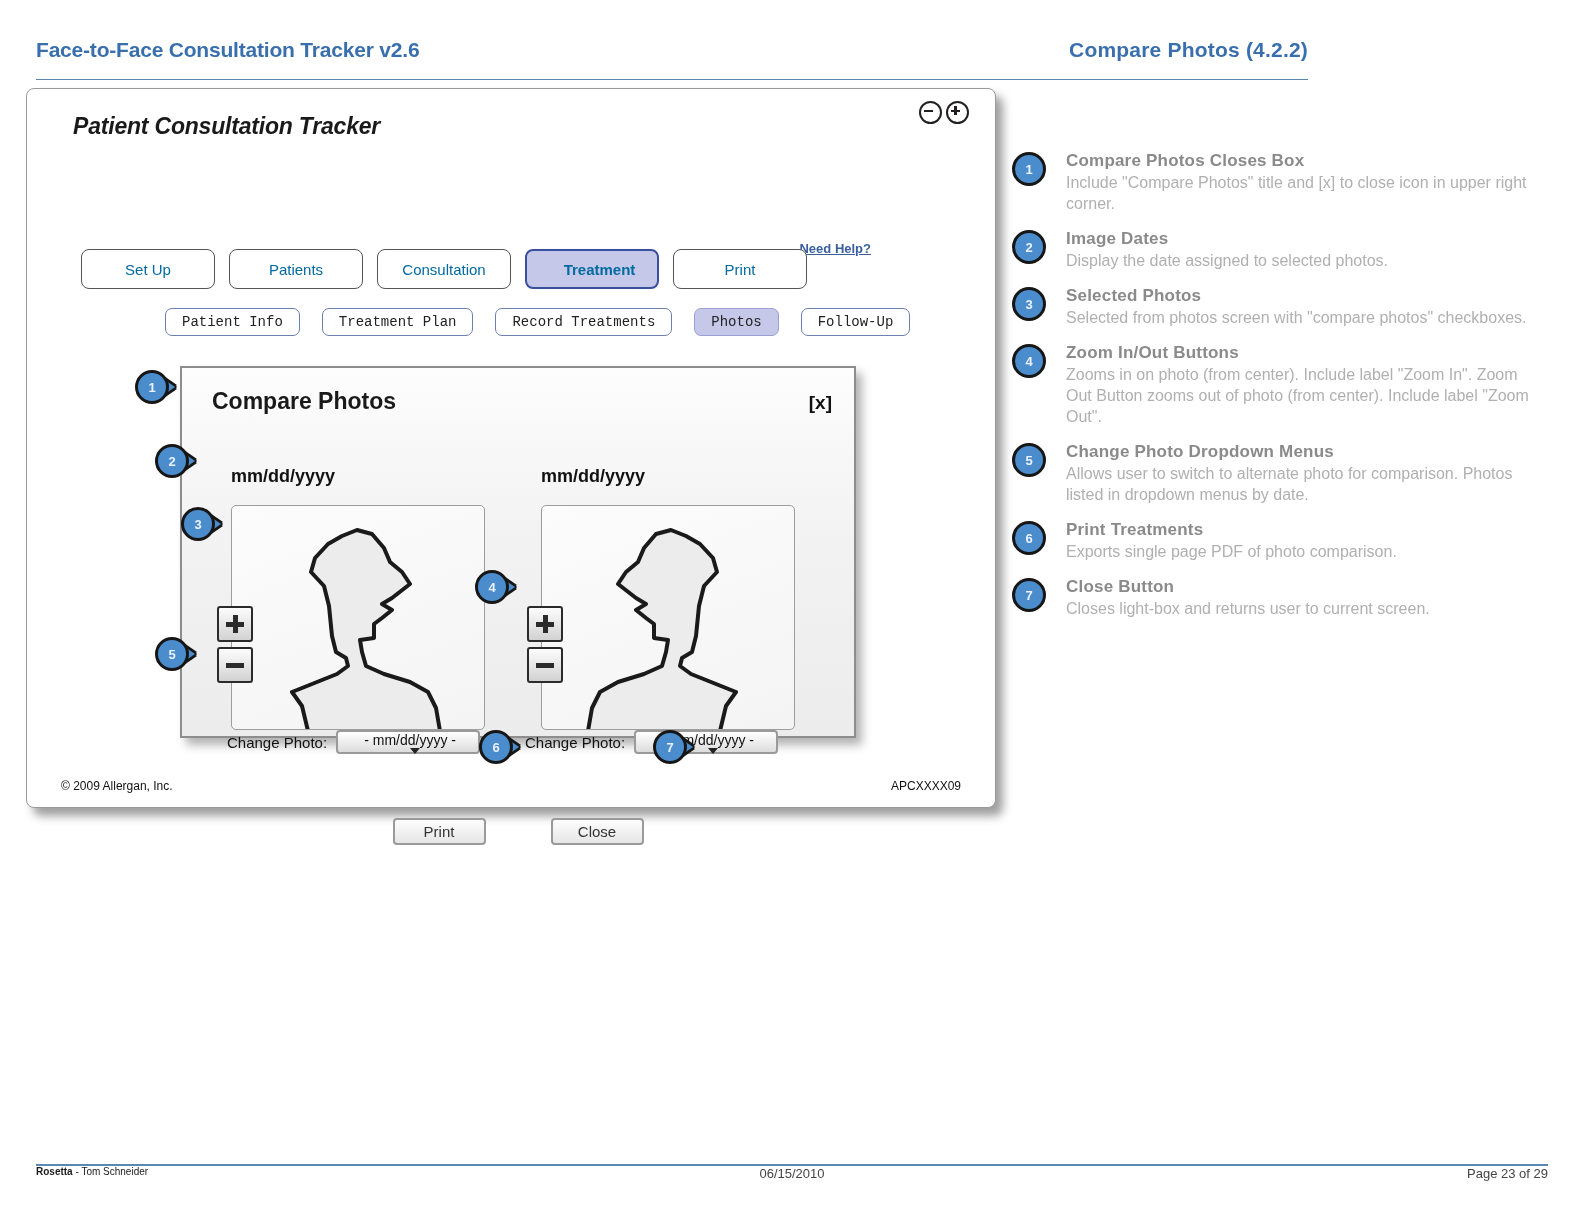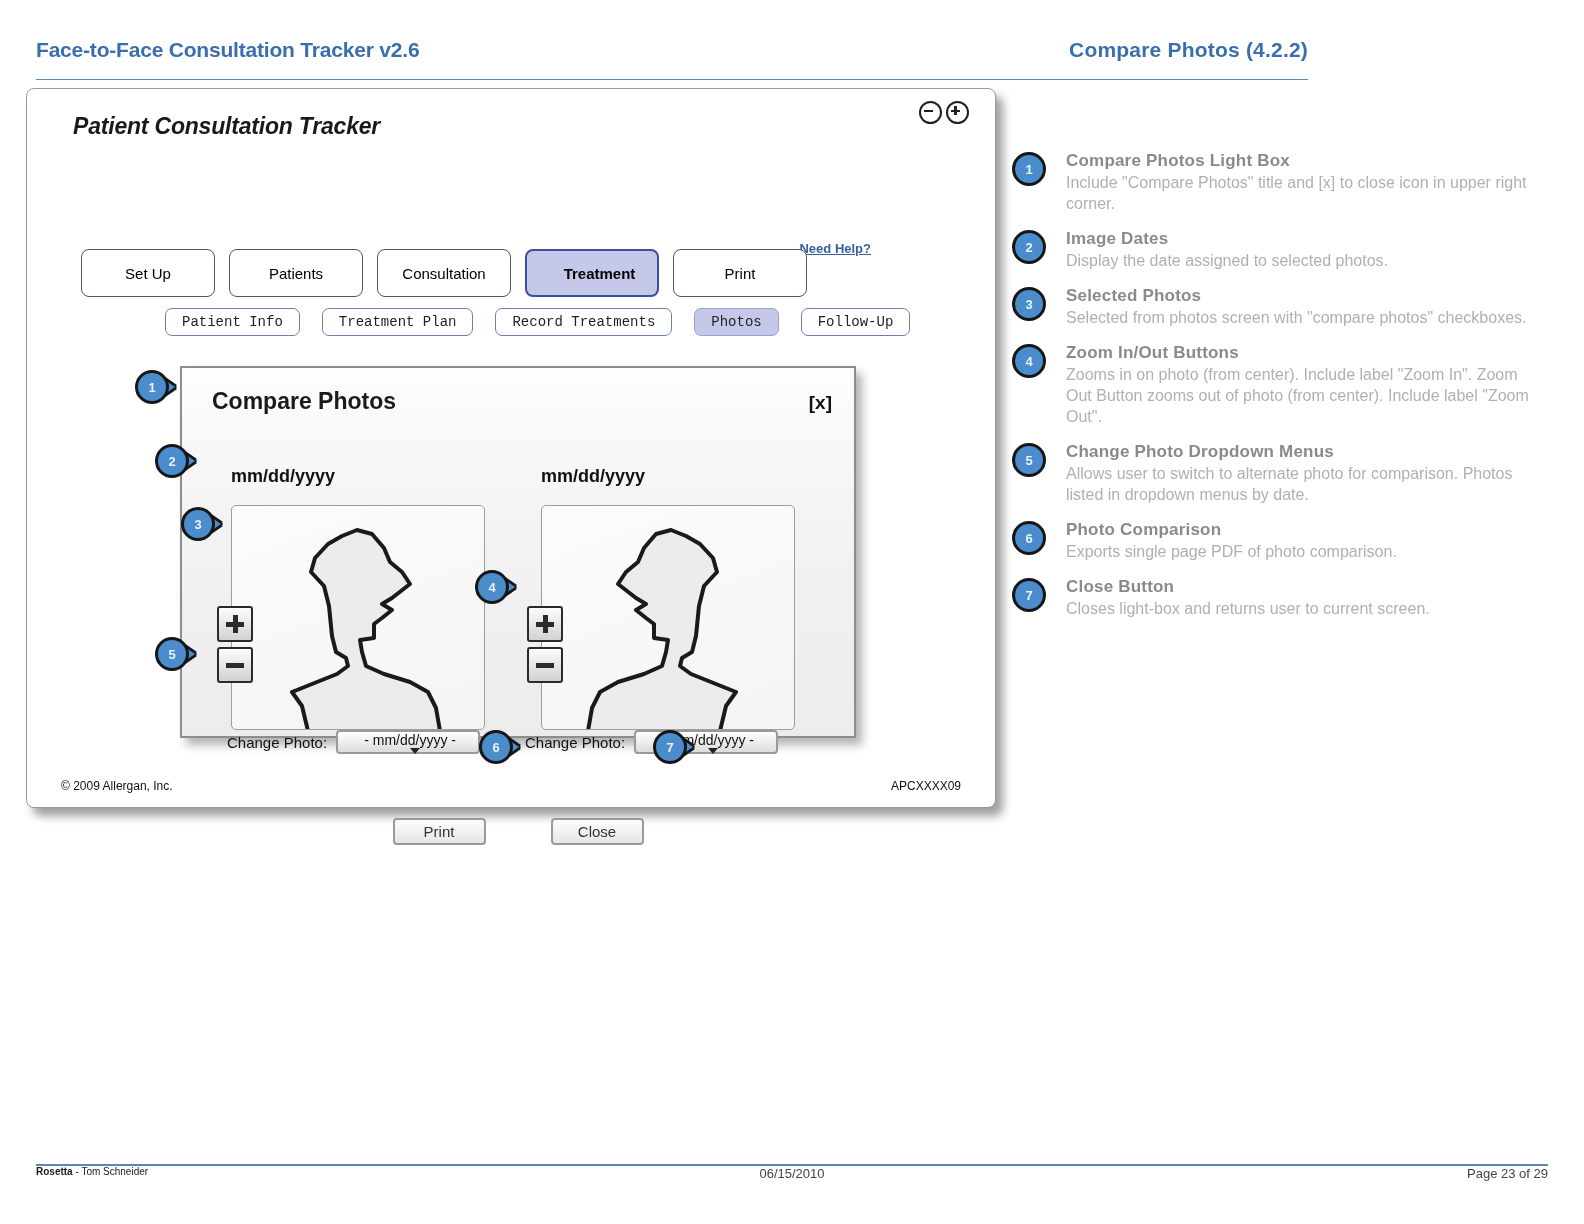--- a/index.html
+++ b/index.html
@@ -108,29 +108,29 @@
 
   
   .nav-primary {
     position: absolute;
     left: 54px; top: 160px;
     display: flex;
     gap: 14px;
   }
   .nav-primary .tab {
     width: 134px;
-    height: 48px;
+    height: 40px;
     border: 1px solid #555;
     border-radius: 8px;
     background: #ffffff;
     display: flex;
     align-items: center;
     justify-content: center;
     font-size: 15px;
-    color: #000000;
+    color: #0369a1;
     cursor: pointer;
     box-sizing: border-box;
   }
   .nav-primary .tab.active {
     background: #c5c8e8;
     border: 2px solid #3a4f9e;
     font-weight: bold;
     padding-left: 15px;
   }
 
@@ -556,21 +556,21 @@
 
   <div class="app-foot-left">© 2009 Allergan, Inc.</div>
   <div class="app-foot-right">APCXXXX09</div>
 </div>
 
 <div class="annots">
 
   <div class="annot">
     <div class="annot-badge">1</div>
     <div class="annot-text">
-      <div class="annot-title">Compare Photos Light Box</div>
+      <div class="annot-title">Compare Photos Closes Box</div>
       <div class="annot-desc">Include "Compare Photos" title and [x] to close icon in upper right corner.</div>
     </div>
   </div>
 
   <div class="annot">
     <div class="annot-badge">2</div>
     <div class="annot-text">
       <div class="annot-title">Image Dates</div>
       <div class="annot-desc">Display the date assigned to selected photos.</div>
     </div>
@@ -596,21 +596,21 @@
     <div class="annot-badge">5</div>
     <div class="annot-text">
       <div class="annot-title">Change Photo Dropdown Menus</div>
       <div class="annot-desc">Allows user to switch to alternate photo for comparison. Photos listed in dropdown menus by date.</div>
     </div>
   </div>
 
   <div class="annot">
     <div class="annot-badge">6</div>
     <div class="annot-text">
-      <div class="annot-title">Photo Comparison</div>
+      <div class="annot-title">Print Treatments</div>
       <div class="annot-desc">Exports single page PDF of photo comparison.</div>
     </div>
   </div>
 
   <div class="annot">
     <div class="annot-badge">7</div>
     <div class="annot-text">
       <div class="annot-title">Close Button</div>
       <div class="annot-desc">Closes light-box and returns user to current screen.</div>
     </div>

